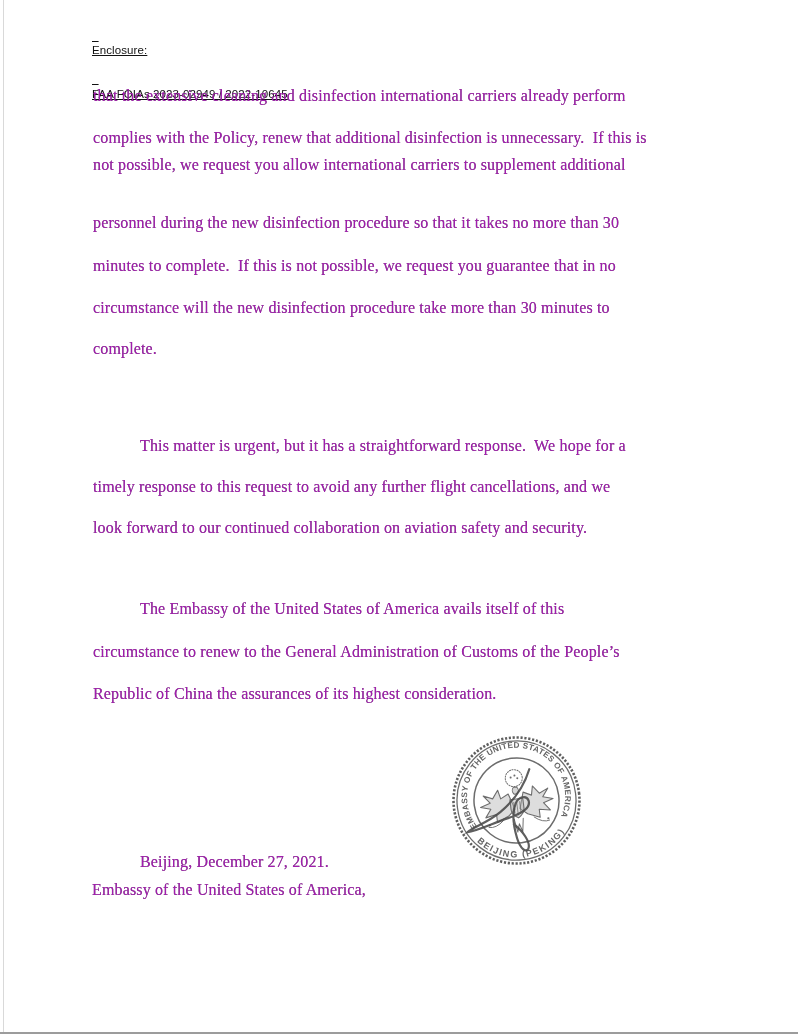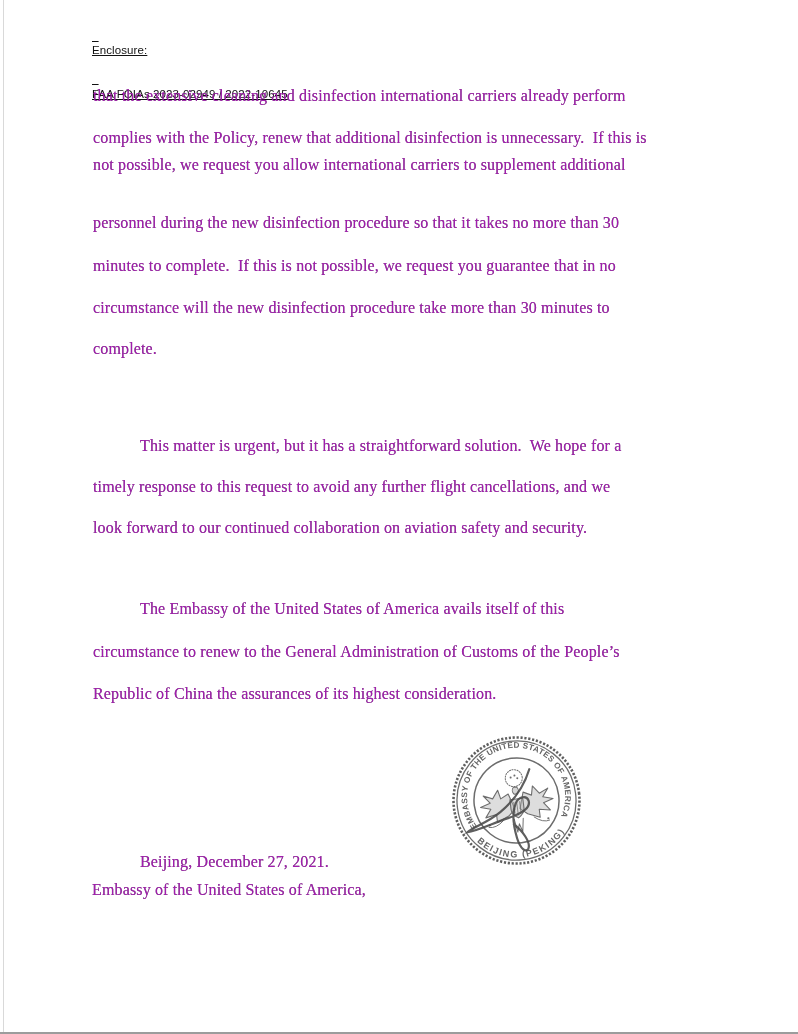--- a/index.html
+++ b/index.html
@@ -51,21 +51,21 @@
 </div>
 
 <div class="line" style="top:87px">that the extensive cleaning and disinfection international carriers already perform</div>
 <div class="line" style="top:129px">complies with the Policy, renew that additional disinfection is unnecessary.  If this is</div>
 <div class="line" style="top:156px">not possible, we request you allow international carriers to supplement additional</div>
 <div class="line" style="top:214px">personnel during the new disinfection procedure so that it takes no more than 30</div>
 <div class="line" style="top:257px">minutes to complete.  If this is not possible, we request you guarantee that in no</div>
 <div class="line" style="top:299px">circumstance will the new disinfection procedure take more than 30 minutes to</div>
 <div class="line" style="top:340px">complete.</div>
 
-<div class="line indent" style="top:437px">This matter is urgent, but it has a straightforward solution.  We hope for a</div>
+<div class="line indent" style="top:437px">This matter is urgent, but it has a straightforward response.  We hope for a</div>
 <div class="line" style="top:478px">timely response to this request to avoid any further flight cancellations, and we</div>
 <div class="line" style="top:519px">look forward to our continued collaboration on aviation safety and security.</div>
 
 <div class="line indent" style="top:600px">The Embassy of the United States of America avails itself of this</div>
 <div class="line" style="top:643px">circumstance to renew to the General Administration of Customs of the People’s</div>
 <div class="line" style="top:685px">Republic of China the assurances of its highest consideration.</div>
 
 <svg class="seal" viewBox="0 0 135 135">
   <defs>
     <path id="arcTop" d="M 26.8 91 A 49 49 0 1 1 108.2 91" fill="none"></path>

